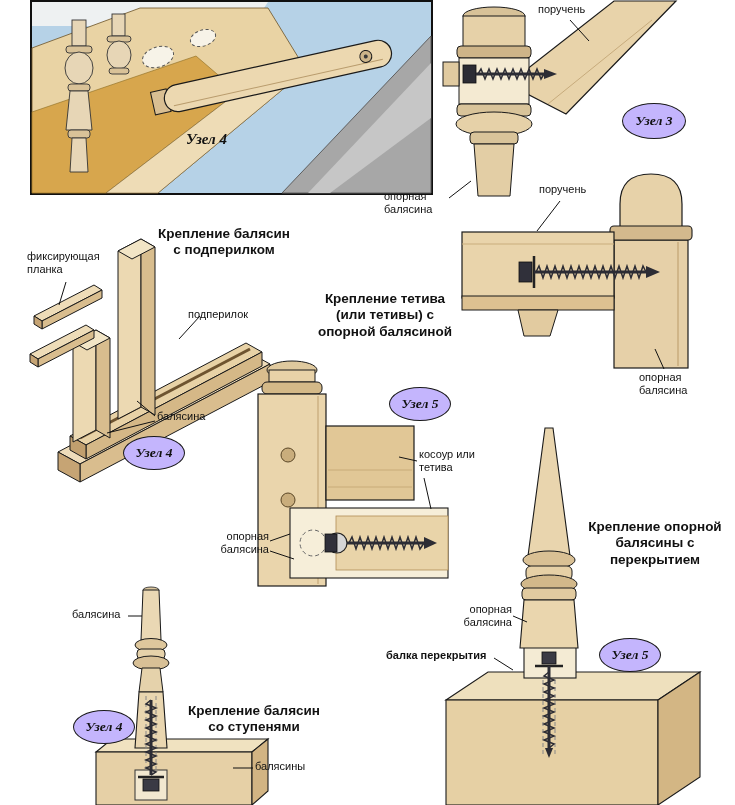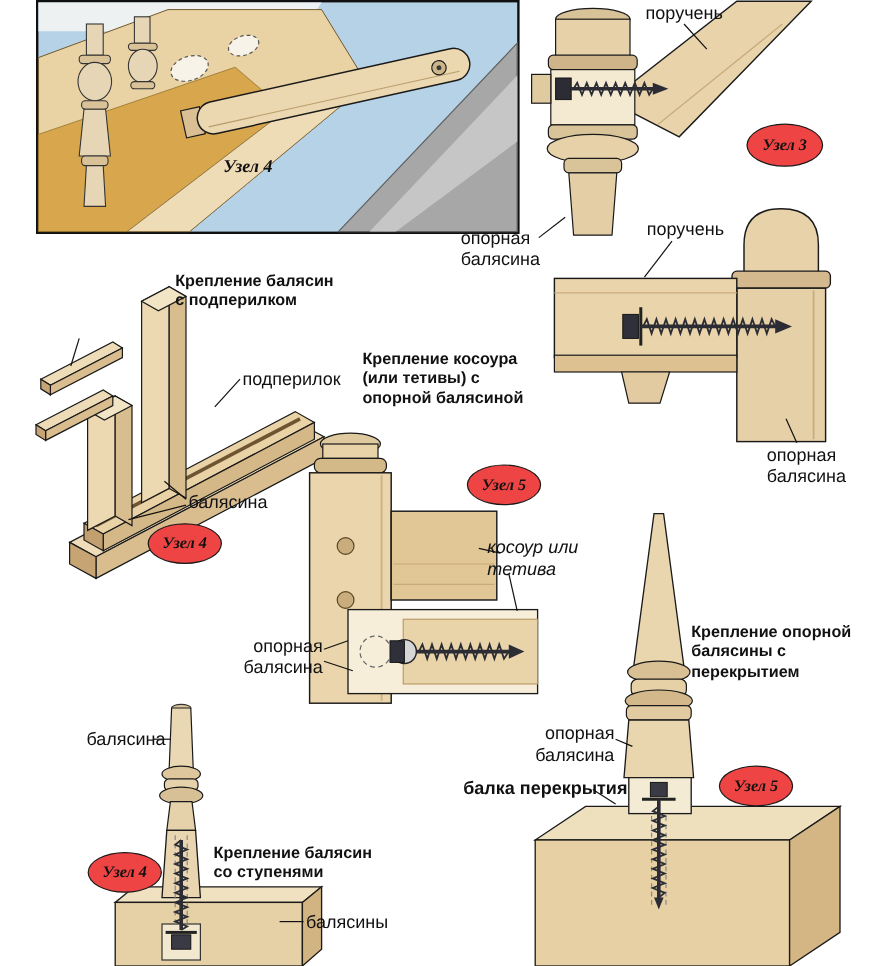--- a/index.html
+++ b/index.html
@@ -1,24 +1,24 @@
 <!DOCTYPE html>
 <html><head>
 <meta charset="utf-8">
 <style>
   * { margin:0; padding:0; box-sizing:border-box; }
   html,body { width:735px; height:805px; background:#fff; }
   body { font-family:"Liberation Sans", sans-serif; color:#111; }
   .canvas { position:relative; width:735px; height:805px; background:#fff; overflow:hidden; }
   .art { position:absolute; left:0; top:0; }
-  .lbl { position:absolute; font-size:15px; line-height:1.18; white-space:pre-line; z-index:3; }
-  .lbl.title { font-weight:bold; font-size:13.5px; line-height:1.22; text-align:left; }
+  .lbl { position:absolute; font-size:11px; line-height:1.18; white-space:pre-line; z-index:3; }
+  .lbl.title { font-weight:bold; font-size:13.5px; line-height:1.22; text-align:center; }
   .lbl.right { text-align:right; }
   .node-ellipse { position:absolute; width:62px; height:34px; border:1.6px solid #1a1a1a;
-                  border-radius:50%; background:#ef4444; display:flex; align-items:center; justify-content:center;
+                  border-radius:50%; background:#c4b5fd; display:flex; align-items:center; justify-content:center;
                   font-family:"Liberation Serif", serif; font-style:italic; font-weight:bold; font-size:13.5px; z-index:4; }
   .node-text { position:absolute; font-family:"Liberation Serif", serif; font-style:italic; font-weight:bold;
                font-size:15px; z-index:3; }
 </style>
 </head>
 <body>
 
 <div class="canvas">
 
   <svg class="art" width="735" height="805" viewBox="0 0 735 805">
@@ -239,29 +239,31 @@
   <div class="lbl" style="left:384px; top:190px;">опорная
 балясина</div>
   <div class="node-ellipse" style="left:622px; top:103px; width:64px; height:36px;">Узел 3</div>
 
   <div class="lbl" style="left:539px; top:183px;">поручень</div>
   <div class="lbl" style="left:639px; top:371px;">опорная
 балясина</div>
 
   <div class="lbl title" style="left:146px; top:226px; width:156px;">Крепление балясин
 с подперилком</div>
-  <div class="lbl" style="left:202px; top:308px;text-align:center;">подперилок</div>
+  <div class="lbl" style="left:27px; top:250px;">фиксирующая
+планка</div>
+  <div class="lbl" style="left:188px; top:308px;text-align:center;">подперилок</div>
   <div class="lbl" style="left:157px; top:410px;">балясина</div>
   <div class="node-ellipse" style="left:123px; top:436px;">Узел 4</div>
 
-  <div class="lbl title" style="left:302px; top:291px; width:166px;">Крепление косоура
+  <div class="lbl title" style="left:302px; top:291px; width:166px;">Крепление тетива
 (или тетивы) с
 опорной балясиной</div>
   <div class="node-ellipse" style="left:389px; top:387px;">Узел 5</div>
-  <div class="lbl" style="left:406px; top:448px;font-style:italic;">косоур или
+  <div class="lbl" style="left:419px; top:448px;">косоур или
 тетива</div>
   <div class="lbl right" style="left:195px; top:530px; width:74px;">опорная
 балясина</div>
 
   <div class="lbl" style="left:72px; top:608px;">балясина</div>
   <div class="node-ellipse" style="left:73px; top:710px;">Узел 4</div>
   <div class="lbl title" style="left:178px; top:703px; width:152px;">Крепление балясин
 со ступенями</div>
   <div class="lbl" style="left:255px; top:760px;">балясины</div>
 

